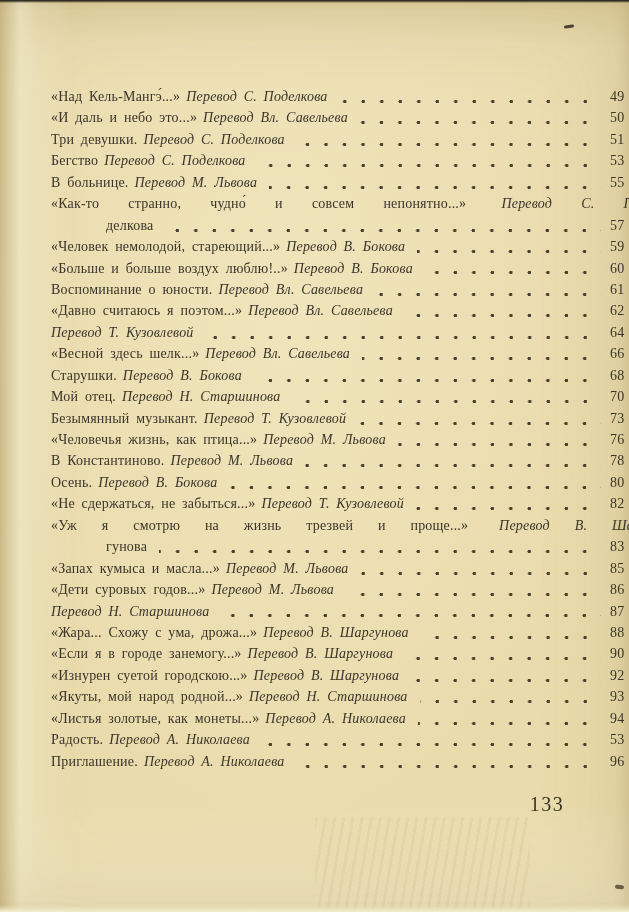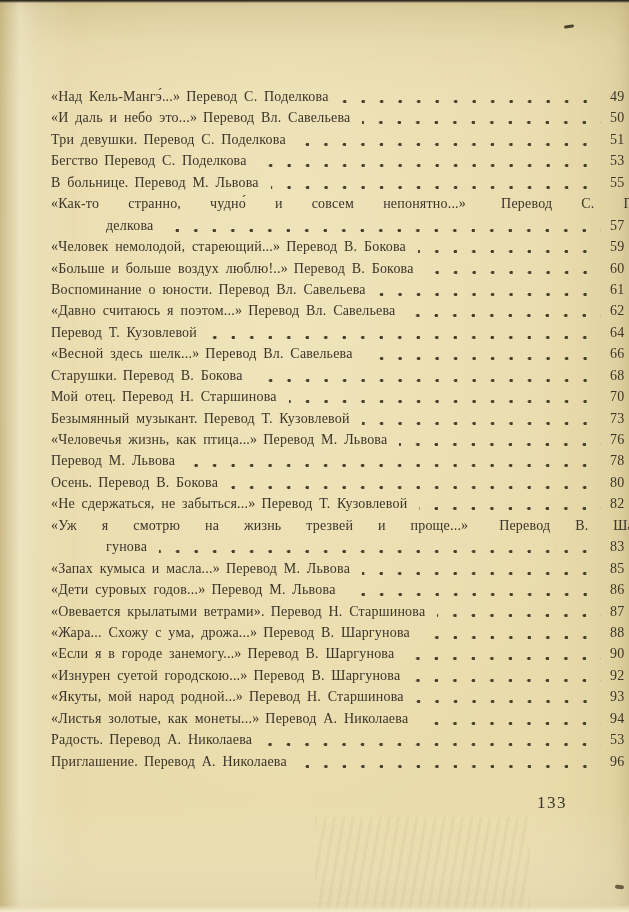--- a/index.html
+++ b/index.html
@@ -50,43 +50,43 @@
     height: 21.45px;
     line-height: 21.45px;
     white-space: nowrap;
   }
   .row.wrap-first {
     display: block;
     text-align: justify;
     text-align-last: justify;
   }
   .t-title { margin-right: 6px; }
-  .t-tr { }
+  .t-tr { font-style: italic; }
   .t-wrap { }
   .indent { width: 55px; flex: 0 0 55px; }
   .leader {
     flex: 1 1 auto;
     min-width: 8px;
     align-self: flex-end;
     height: 5px;
     margin: 0 9px 3.5px 12px;
     background-image: radial-gradient(circle at 2.2px 2.5px, #473f2d 1.5px, rgba(0,0,0,0) 2px);
     background-size: 18.5px 5px;
     background-repeat: repeat-x;
     background-position: right 0;
   }
   .pnum {
     flex: 0 0 36px; width: 36px;
   }
   .folio {
     position: absolute;
     left: 527px; top: 793px;
     width: 40px;
-    text-align: right;
-    font-size: 17px;
+    text-align: center;
+    font-size: 20px;
     letter-spacing: 1.5px;
     color: #3a342a;
   }
 </style>
 </head>
 <body>
 
 <div class="page">
   <div class="edge-top"></div>
   <div class="grain"></div>
@@ -185,20 +185,21 @@
         <span class="leader"></span>
         <span class="pnum">73</span>
       </div>
       <div class="row">
         <span class="t-title">«Человечья жизнь, как птица...»</span>
         <span class="t-tr">Перевод М. Львова</span>
         <span class="leader"></span>
         <span class="pnum">76</span>
       </div>
       <div class="row">
+        <span class="t-title">В Константиново.</span>
         <span class="t-tr">Перевод М. Львова</span>
         <span class="leader"></span>
         <span class="pnum">78</span>
       </div>
       <div class="row">
         <span class="t-title">Осень.</span>
         <span class="t-tr">Перевод В. Бокова</span>
         <span class="leader"></span>
         <span class="pnum">80</span>
       </div>
@@ -221,21 +222,20 @@
         <span class="leader"></span>
         <span class="pnum">85</span>
       </div>
       <div class="row">
         <span class="t-title">«Дети суровых годов...»</span>
         <span class="t-tr">Перевод М. Львова</span>
         <span class="leader"></span>
         <span class="pnum">86</span>
       </div>
       <div class="row">
-        <span class="t-title">«Овевается крылатыми ветрами».</span>
         <span class="t-tr">Перевод Н. Старшинова</span>
         <span class="leader"></span>
         <span class="pnum">87</span>
       </div>
       <div class="row">
         <span class="t-title">«Жара... Схожу с ума, дрожа...»</span>
         <span class="t-tr">Перевод В. Шаргунова</span>
         <span class="leader"></span>
         <span class="pnum">88</span>
       </div>

